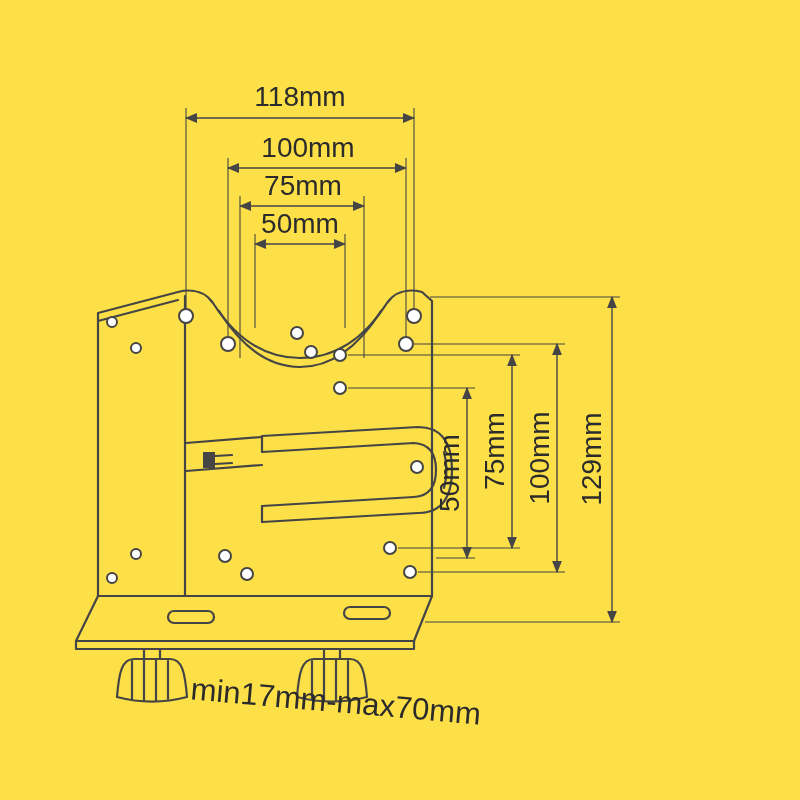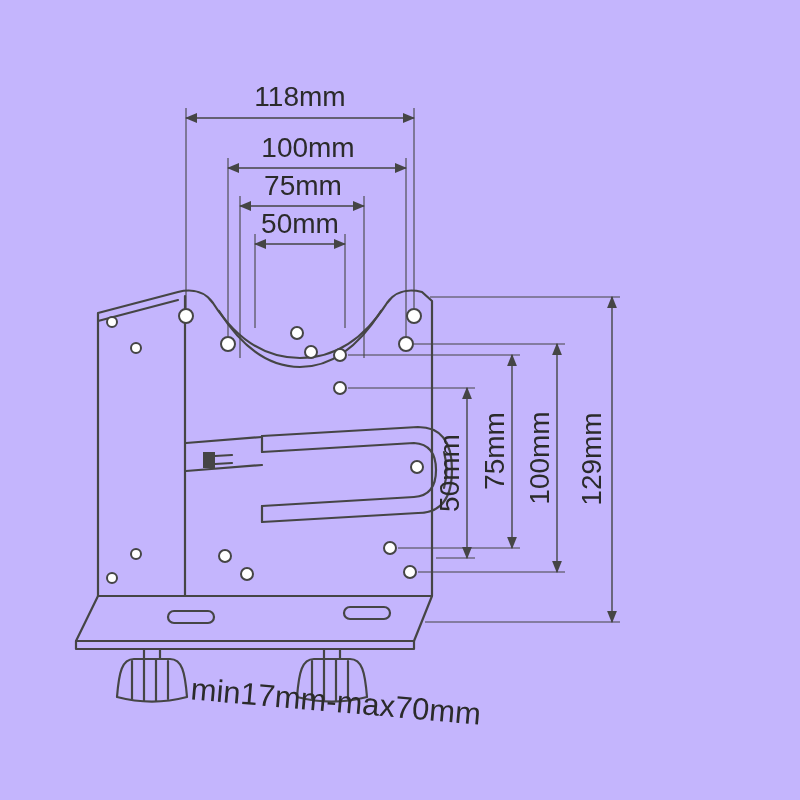--- a/index.html
+++ b/index.html
@@ -3,21 +3,21 @@
 <meta charset="utf-8">
 <style>
   html, body {
     margin: 0;
     padding: 0;
     background: #ffffff;
   }
   .page {
     width: 800px;
     height: 800px;
-    background: #c4b5fd;
+    background: #fde047;
     position: relative;
   }
   svg { display: block; }
   text {
     font-family: "Liberation Sans", sans-serif;
     fill: #2b2b2b;
   }
   .dim-text   { font-size: 28px; }
   .bottom-text{ font-size: 31px; }
   .obj {

